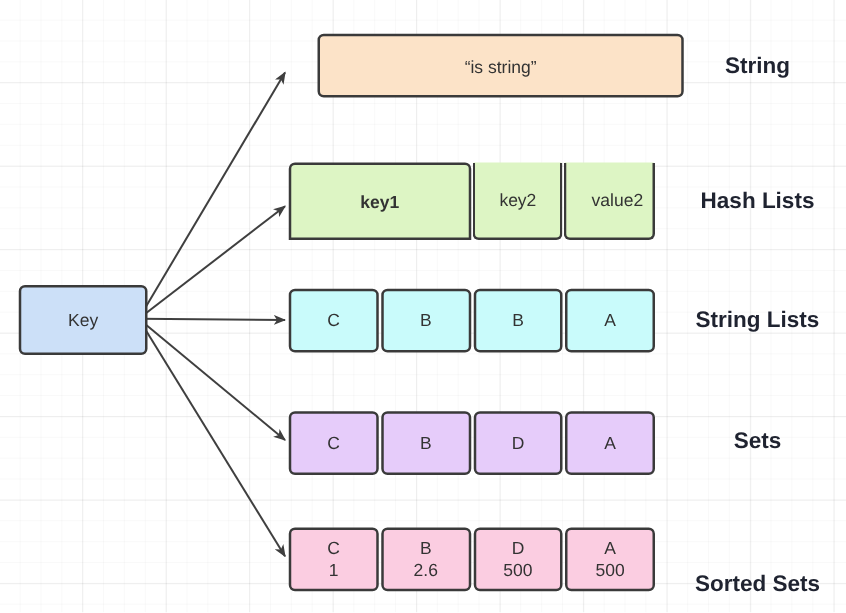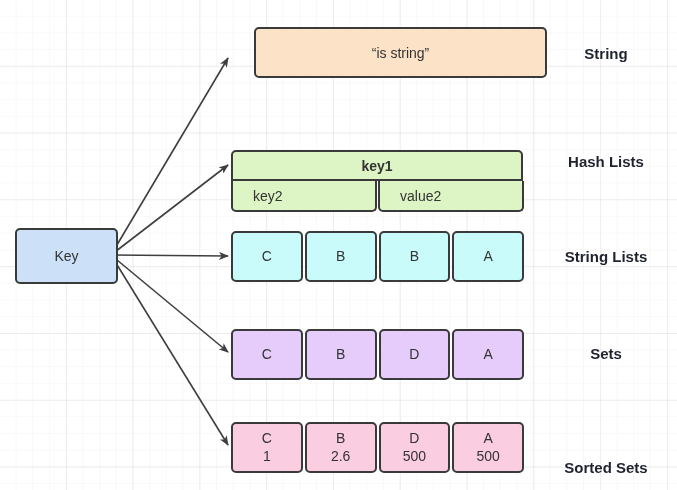--- a/index.html
+++ b/index.html
@@ -70,22 +70,21 @@
   }
 
   
   #hash-node {
     position: absolute;
     left: 231px;
     top: 130px;
     width: 293px;
     height: 62px;
     display: flex;
-    flex-direction: column;
-    margin-top: 20px;
+    flex-direction: row;
   }
   .hash-row {
     display: flex;
     flex: 1 1 0;
     min-height: 0;
   }
   .hash-cell {
     box-sizing: border-box;
     flex: 1 1 0;
     border: 2px solid #3a3a3a;
@@ -137,21 +136,21 @@
 
   #zsets-node { left: 231px; top: 422px; width: 293px; height: 51px; }
   #zsets-node .cell { background: #fbcde1; }
 
   .cell .member { display: block; }
   .cell .score { display: block; }
 
   
   .side-label {
     position: absolute;
-    font-size: 15px;
+    font-size: 18px;
     font-weight: bold;
     color: #1f2330;
     white-space: nowrap;
     transform: translate(-50%, -50%);
   }
 </style>
 </head>
 <body>
 
 <div id="canvas">

